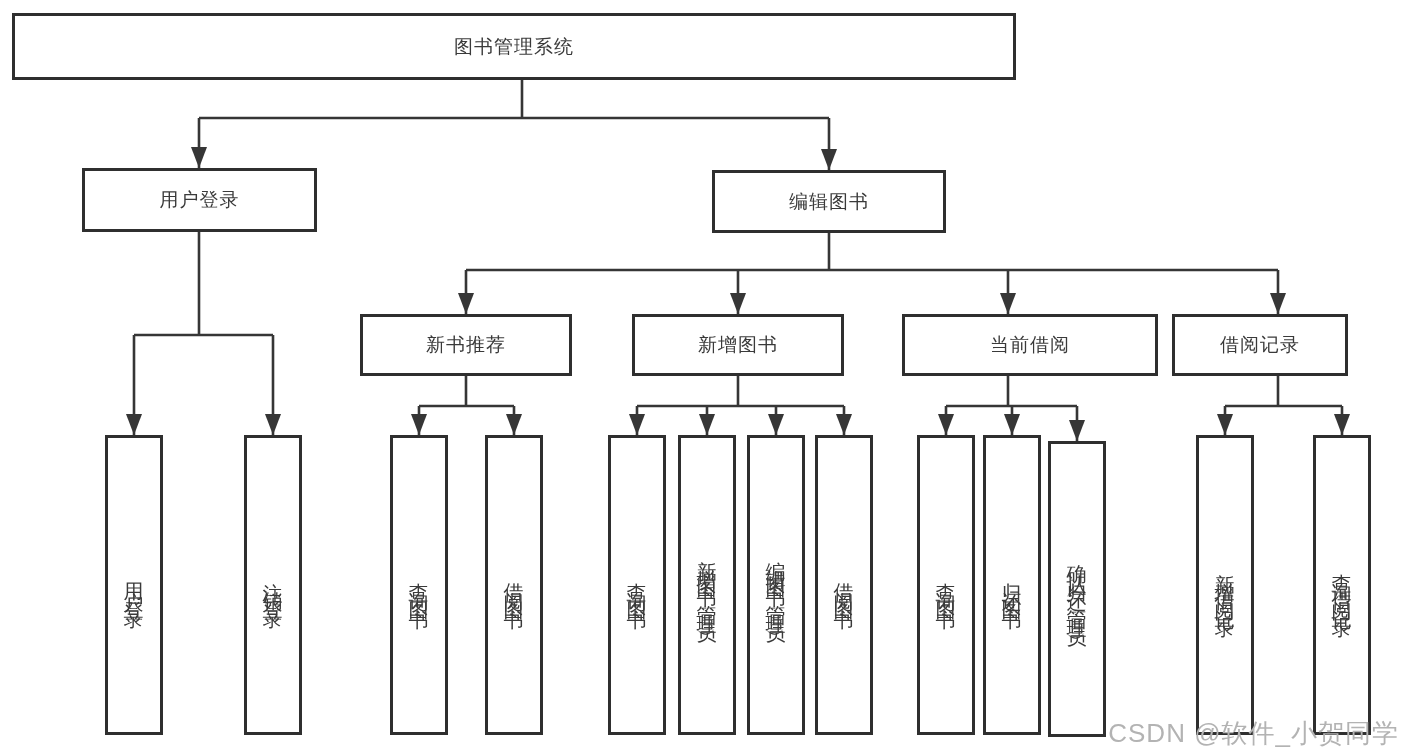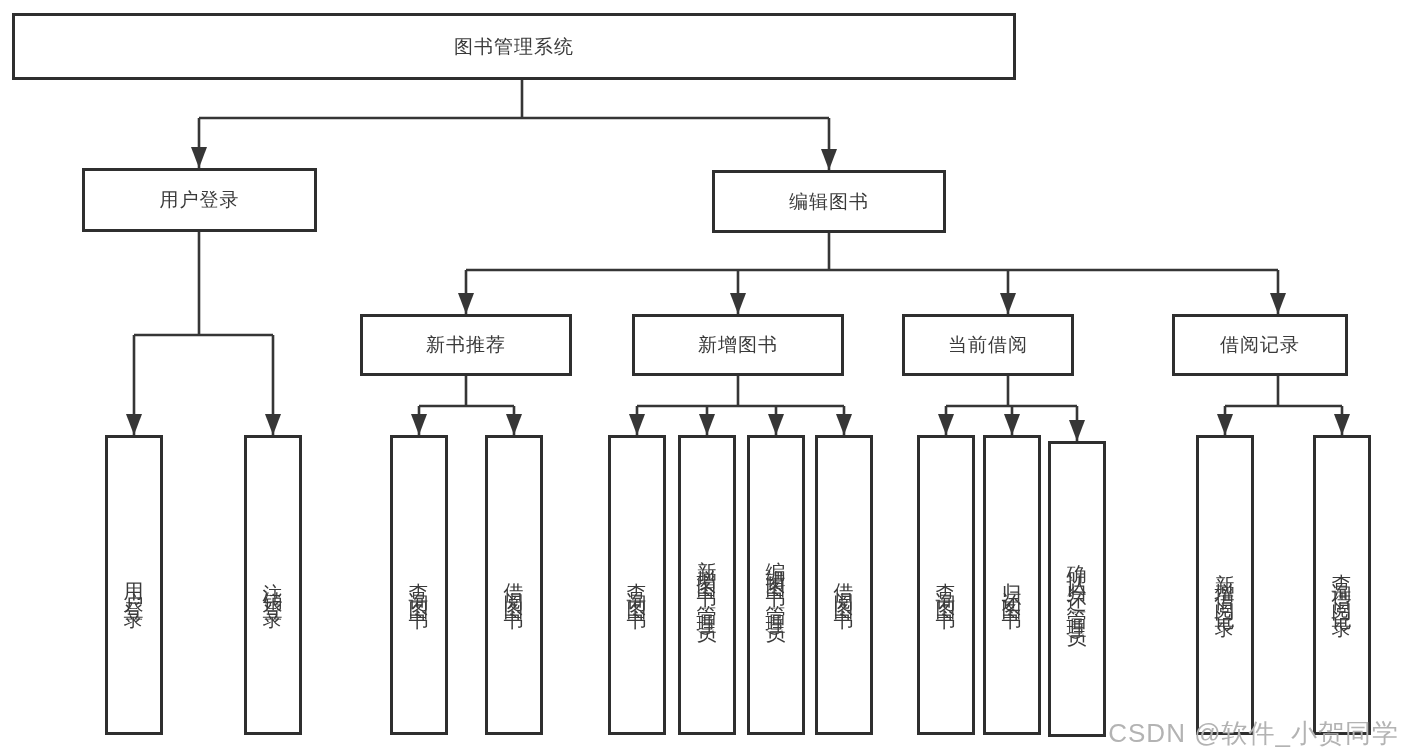--- a/index.html
+++ b/index.html
@@ -110,21 +110,21 @@
   <div class="node h" style="left:712px; top:170px; width:234px; height:63px;">
     <span>编辑图书</span>
   </div>
 
   <div class="node h" style="left:360px; top:314px; width:212px; height:62px;">
     <span>新书推荐</span>
   </div>
   <div class="node h" style="left:632px; top:314px; width:212px; height:62px;">
     <span>新增图书</span>
   </div>
-  <div class="node h" style="left:902px; top:314px; width:172px; height:62px;">
+  <div class="node h" style="left:902px; top:314px; width:256px; height:62px;">
     <span>当前借阅</span>
   </div>
   <div class="node h" style="left:1172px; top:314px; width:176px; height:62px;">
     <span>借阅记录</span>
   </div>
 
   <div class="node v" style="left:105px; top:435px; width:58px; height:300px;">
     <span>用户登录</span>
   </div>
   <div class="node v" style="left:244px; top:435px; width:58px; height:300px;">

